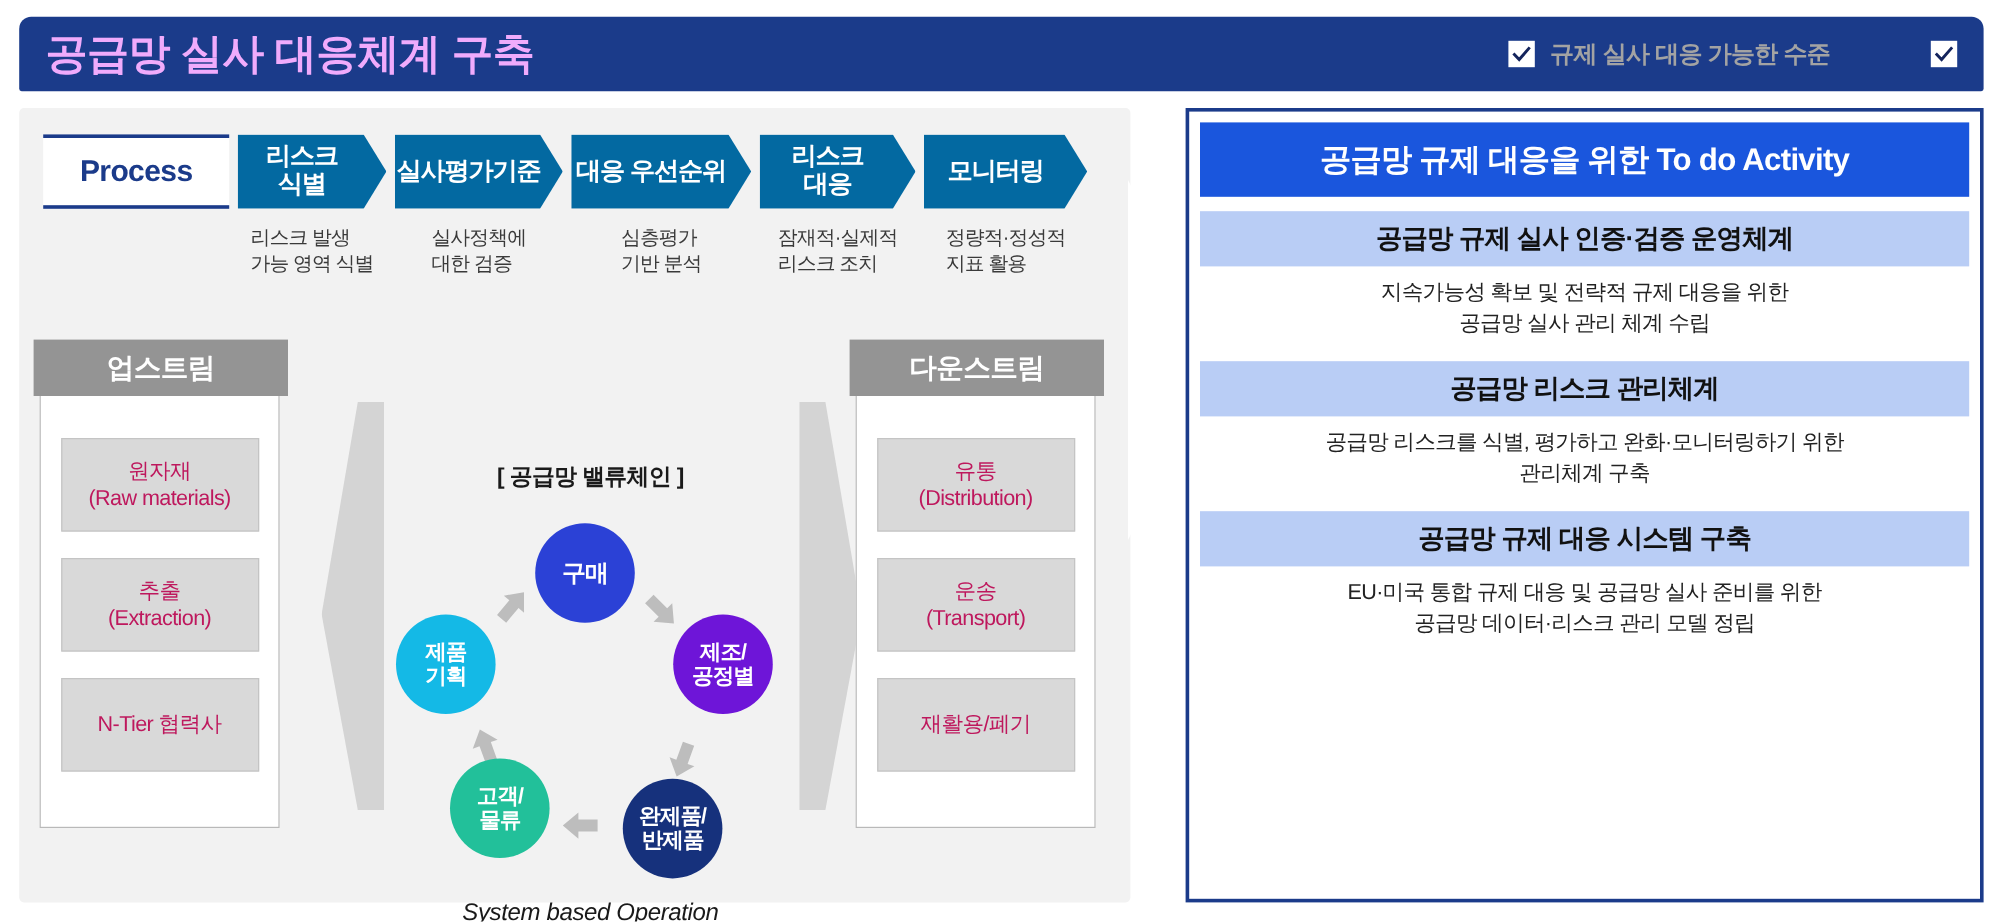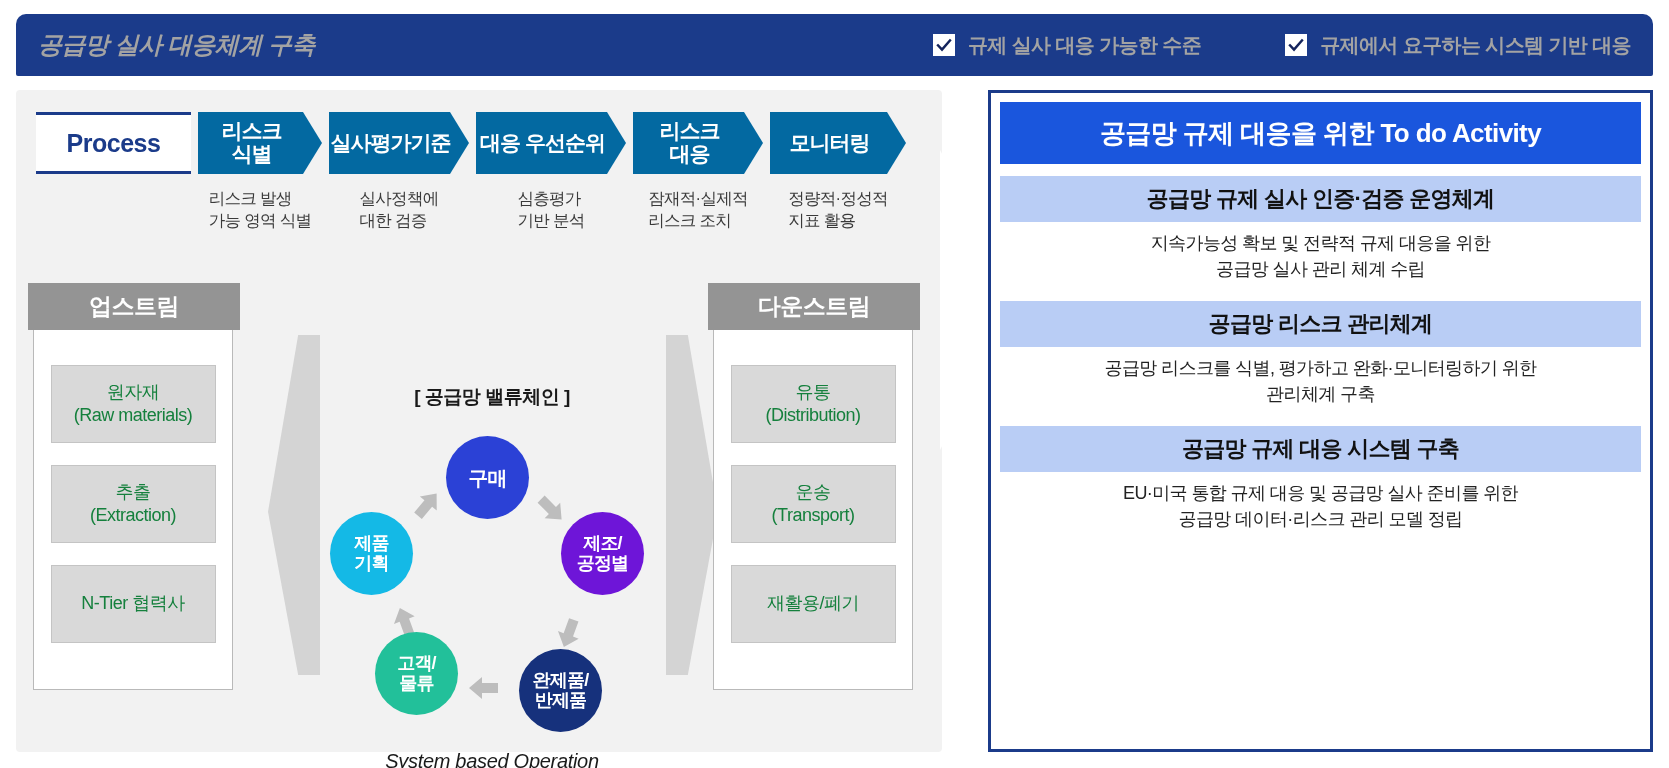--- a/index.html
+++ b/index.html
@@ -13,22 +13,22 @@
 
   
   .header {
     position: absolute; left: 16px; top: 14px;
     width: 1637px; height: 62px;
     background: #1b3b8a;
     border-radius: 10px 10px 2px 2px;
     display: flex; align-items: center;
   }
   .header-title {
-    color: #a3a3a3; font-size: 24px; font-weight: bold;
-    margin-left: 22px; letter-spacing: -0.5px; white-space: nowrap; font-style: italic;
+    color: #f0abfc; font-size: 35px; font-weight: bold;
+    margin-left: 22px; letter-spacing: -0.5px; white-space: nowrap;
   }
   .header-checks {
     position: absolute; right: 22px; top: 0; height: 62px;
     display: flex; align-items: center; gap: 84px;
   }
   .check-item { display: flex; align-items: center; gap: 13px; }
   .check-box {
     width: 22px; height: 22px; background: #ffffff;
     display: flex; align-items: center; justify-content: center;
     flex: 0 0 auto;
@@ -106,21 +106,21 @@
   .stream-items {
     position: absolute; left: 0; top: 38px; right: 0; bottom: 0;
     display: flex; flex-direction: column; align-items: center;
     gap: 22px; padding-top: 16px;
   }
   .stream-item {
     width: 165px; height: 78px;
     background: #d9d9d9; border: 1px solid #c4c4c4;
     display: flex; flex-direction: column;
     align-items: center; justify-content: center;
-    font-size: 18px; color: #15803d; line-height: 1.3;
+    font-size: 18px; color: #be185d; line-height: 1.3;
     letter-spacing: -0.5px; text-align: center;
   }
 
   
   .funnel {
     position: absolute; width: 52px; height: 340px;
     background: #d4d4d4; top: 245px;
   }
   .funnel.left {
     left: 252px;
@@ -217,21 +217,20 @@
             </svg>
         </span>
         <span class="check-label">규제 실사 대응 가능한 수준</span>
       </div>
       <div class="check-item">
         <span class="check-box">
           <svg width="16" height="16" viewBox="0 0 16 16">
               <path d="M2 8.4 L6 12.6 L14 3.4" stroke="#14245c" stroke-width="2.4" fill="none" stroke-linecap="square"></path>
             </svg>
         </span>
-        <span class="check-label">규제에서 요구하는 시스템 기반 대응</span>
       </div>
     </div>
   </div>
 
   <div class="left-panel">
 
     <div class="process-row">
       <div class="chev-col">
         <div class="process-box">
             <span>Process</span>

